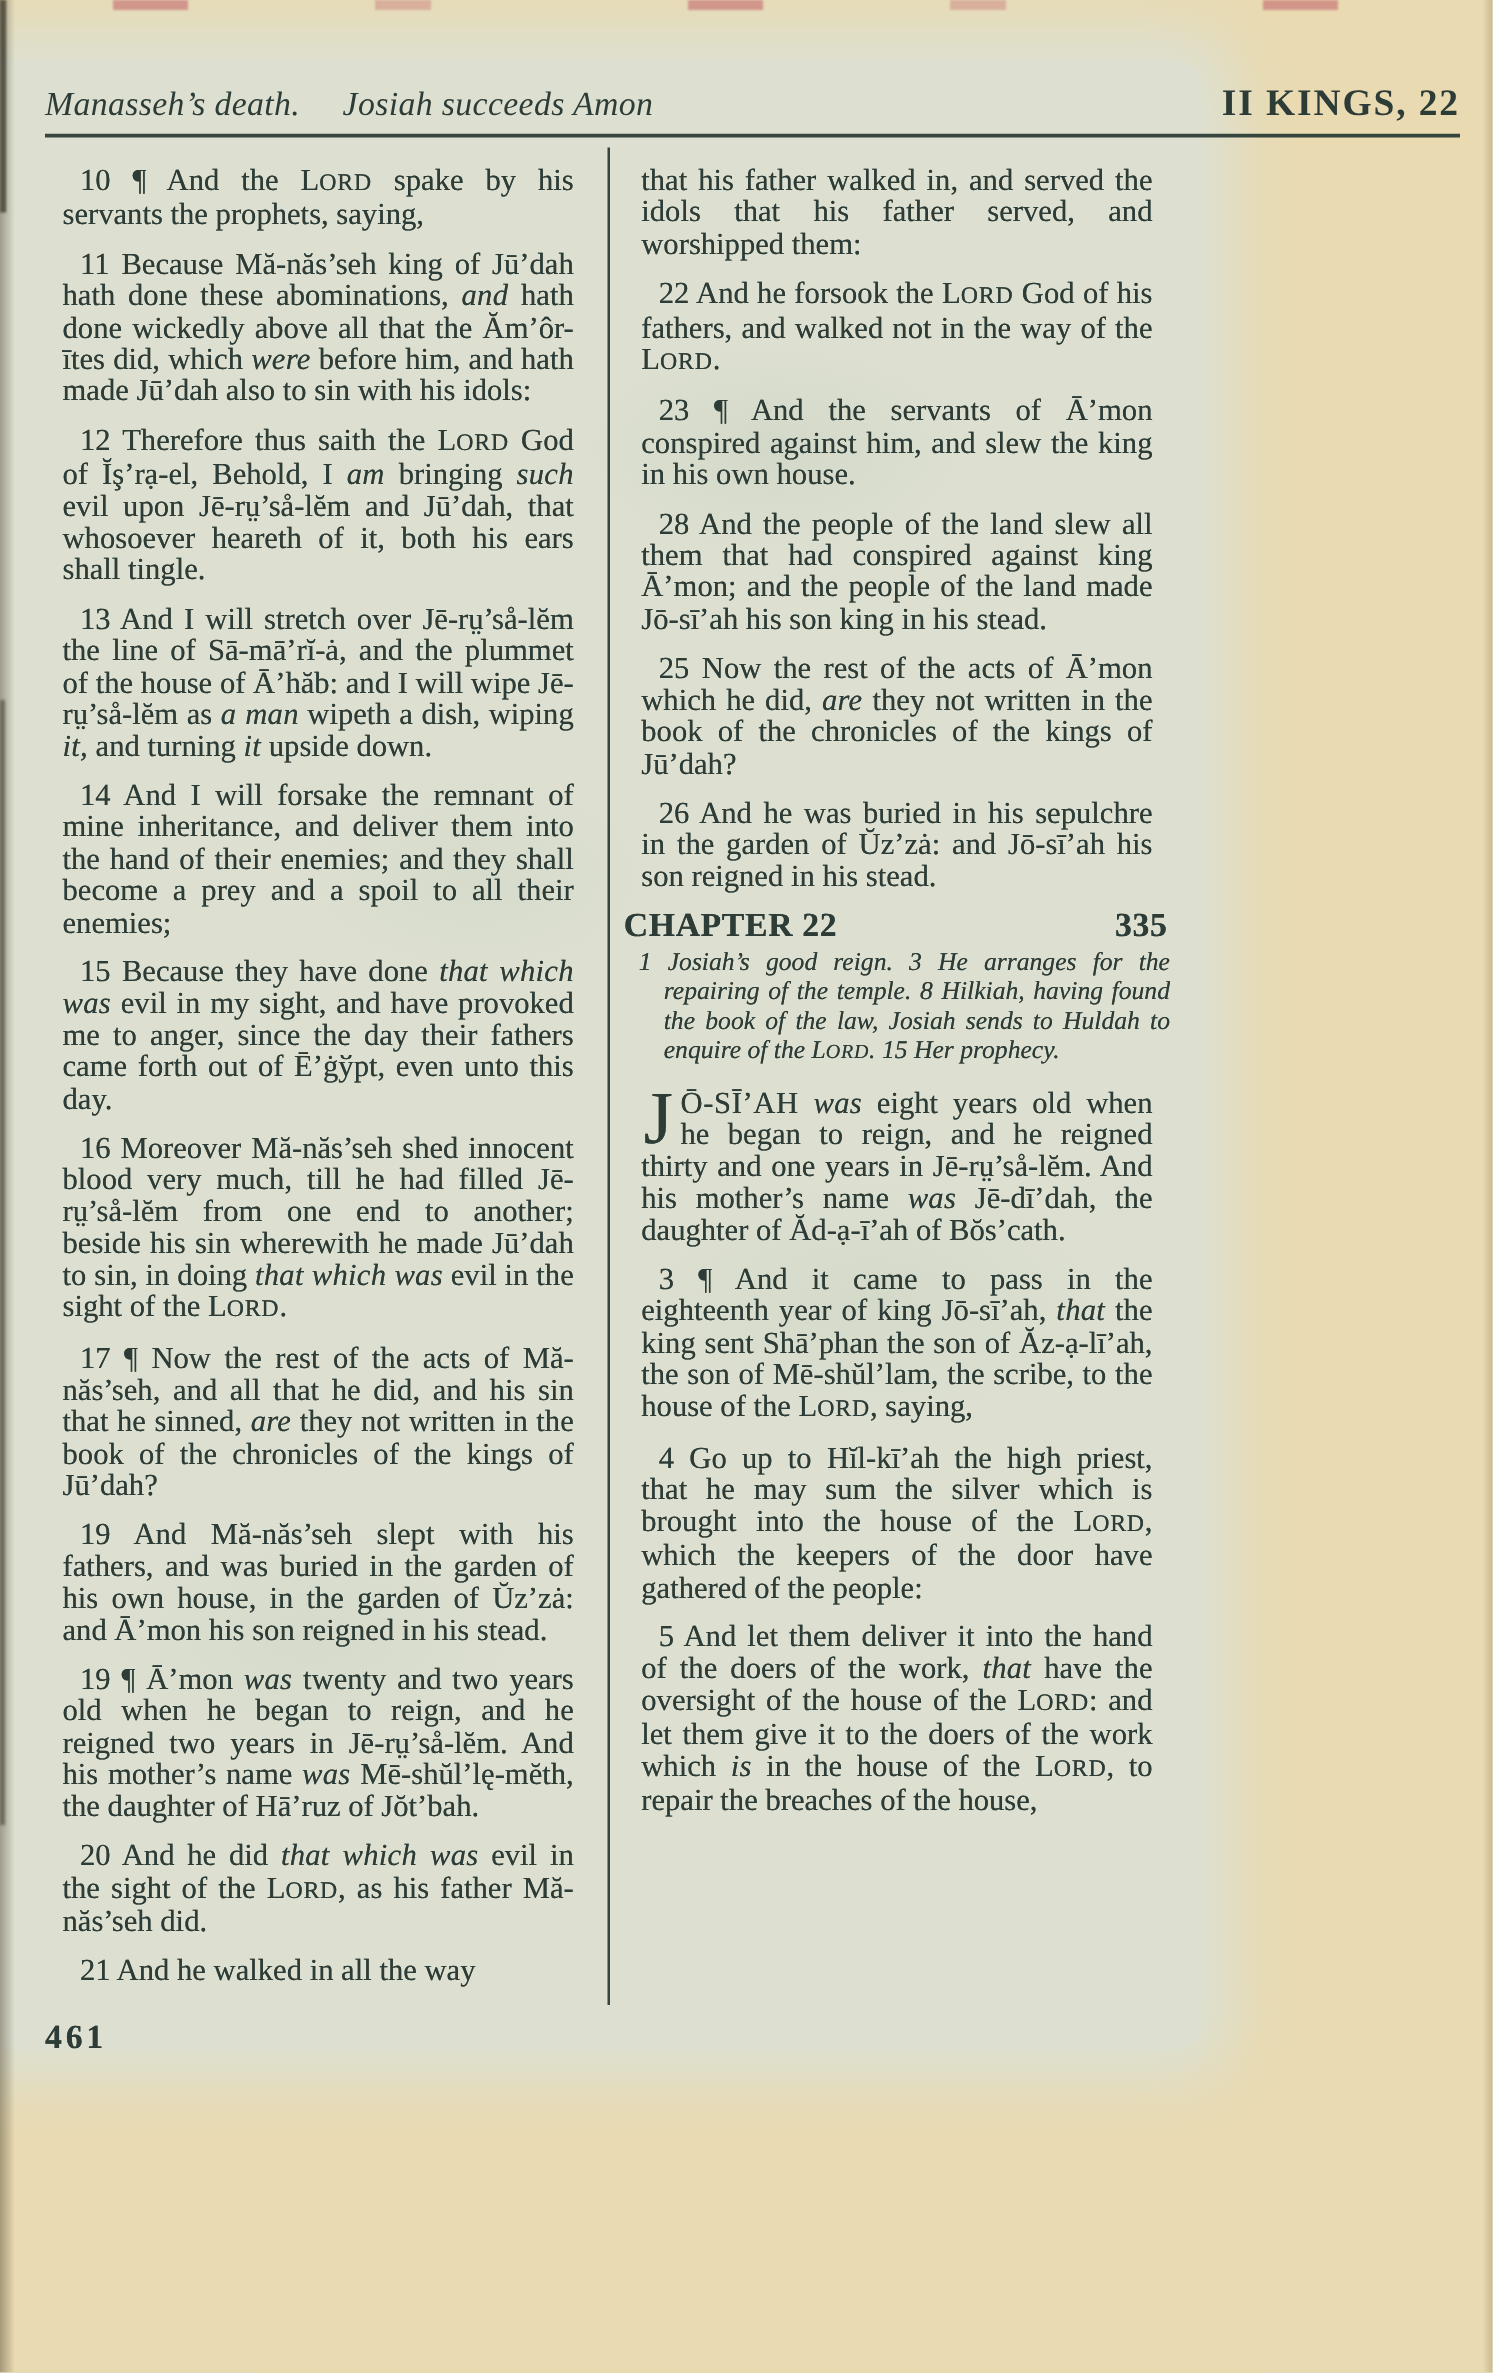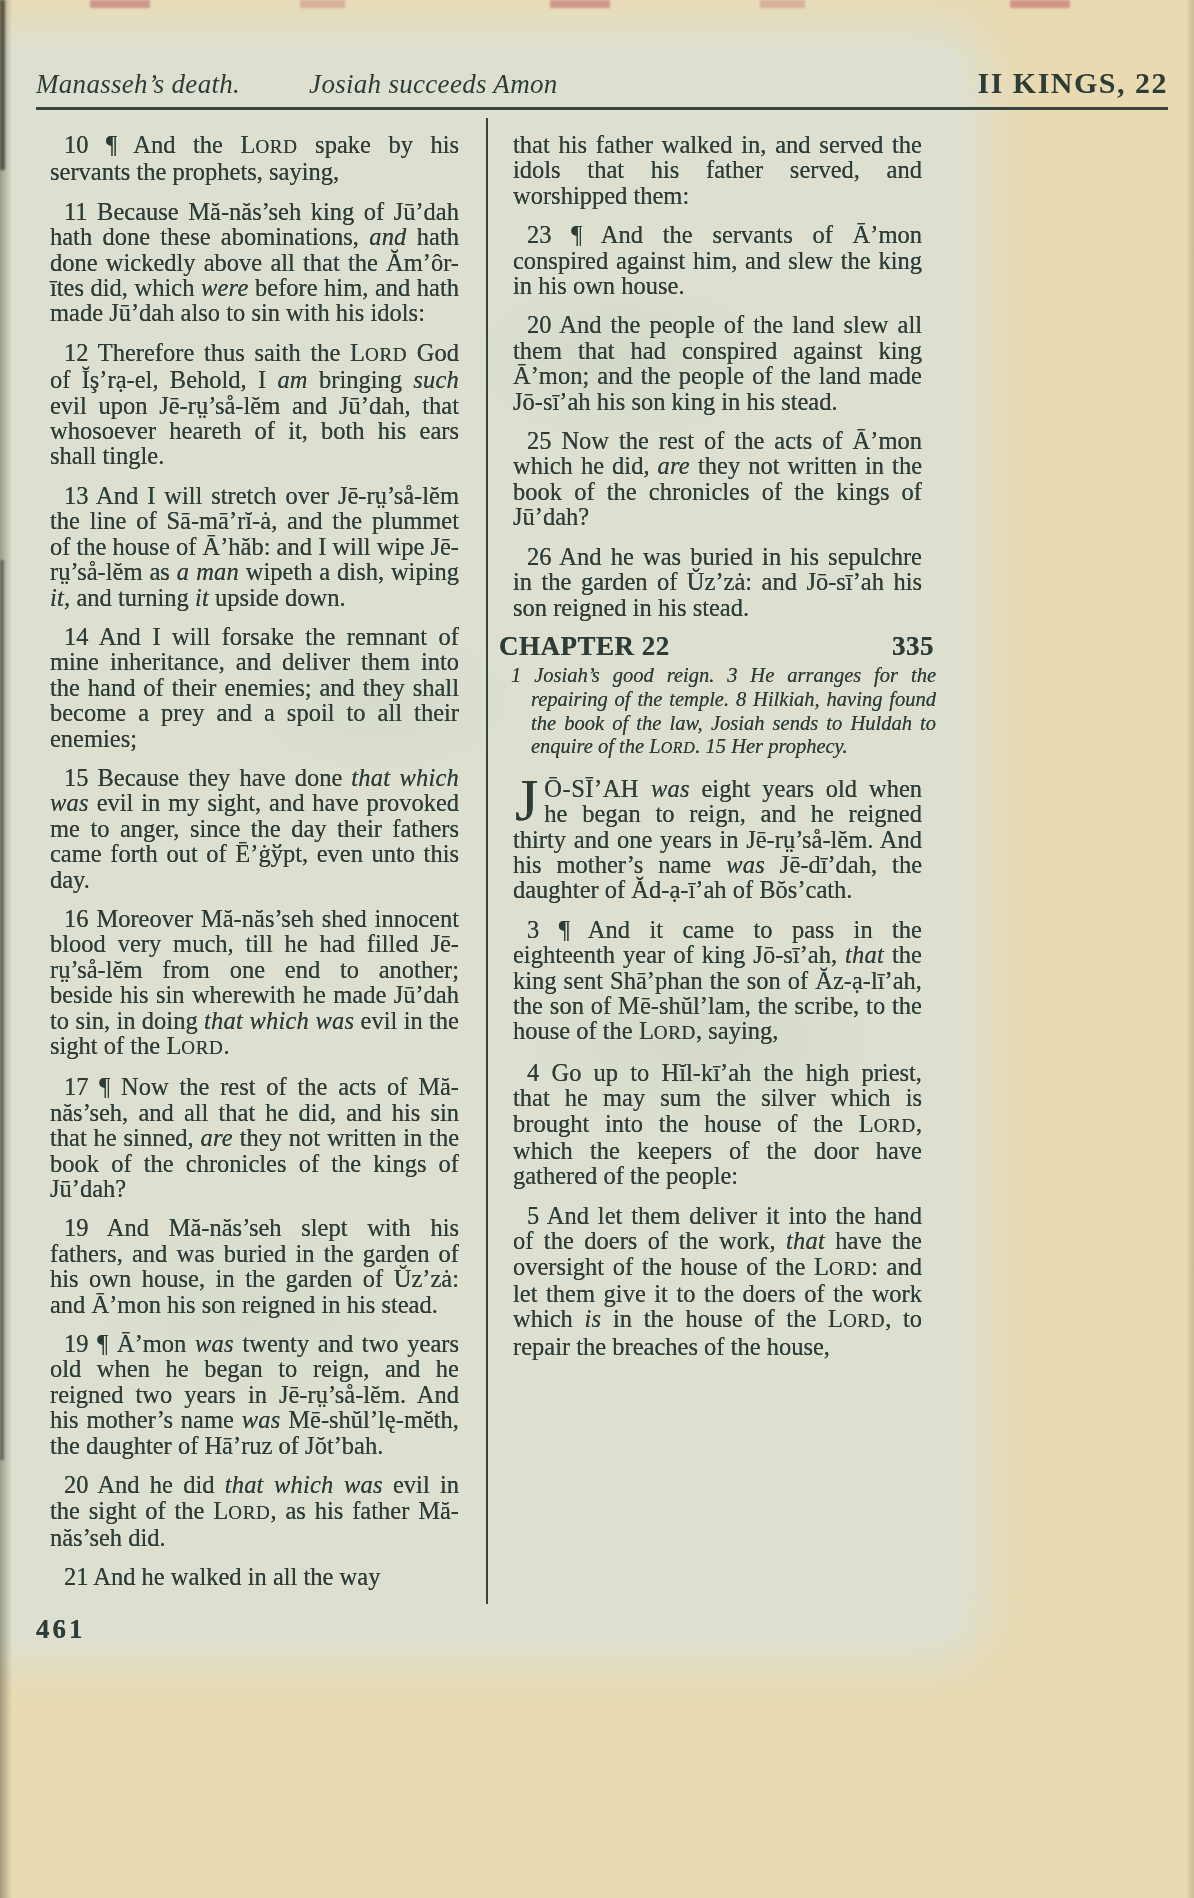--- a/index.html
+++ b/index.html
@@ -51,21 +51,21 @@
     position:absolute;left:0;top:560px;width:4px;height:900px;
     background:rgba(45,42,33,.5);filter:blur(1.2px);
   }
   .right-edge{
     position:absolute;right:0;top:0;width:8px;height:100%;
     background:linear-gradient(270deg, rgba(150,125,85,.35), rgba(150,125,85,0));
   }
 
   .content{position:absolute;left:36px;top:66px;width:1132px;}
   .header{display:flex;align-items:baseline;}
-  .h-left{display:flex;gap:69px;font-style:italic;font-size:27px;letter-spacing:.3px;justify-content:flex-end;}
+  .h-left{display:flex;gap:34px;font-style:italic;font-size:27px;letter-spacing:.3px;justify-content:flex-end;}
   .h-right{margin-left:auto;font-weight:bold;font-size:30px;letter-spacing:1.5px;}
   .rule{height:3px;background:var(--rule);margin-top:7px;}
 
   .cols{display:flex;margin-top:8px;width:900px;}
   .col{
     width:437px;text-align:justify;
     font-size:24.5px;line-height:25.4px;
     text-shadow:0 0 .5px rgba(45,60,55,.85);
     hyphens:auto;-webkit-hyphens:auto;
   }
@@ -123,22 +123,23 @@
         <p class="verse">16 Moreover Mă-năs’seh shed innocent blood very much, till he had filled Jē-rṳ’så-lĕm from one end to another; beside his sin wherewith he made Jū’dah to sin, in doing <i>that which was</i> evil in the sight of the <span class="sc">L<span class="scs">ORD</span></span>.</p>
         <p class="verse">17 ¶ Now the rest of the acts of Mă-năs’seh, and all that he did, and his sin that he sinned, <i>are</i> they not written in the book of the chronicles of the kings of Jū’dah?</p>
         <p class="verse">19 And Mă-năs’seh slept with his fathers, and was buried in the garden of his own house, in the garden of Ŭz’zȧ: and Ā’mon his son reigned in his stead.</p>
         <p class="verse">19 ¶ Ā’mon <i>was</i> twenty and two years old when he began to reign, and he reigned two years in Jē-rṳ’så-lĕm. And his mother’s name <i>was</i> Mē-shŭl’lę-mĕth, the daughter of Hā’ruz of Jŏt’bah.</p>
         <p class="verse">20 And he did <i>that which was</i> evil in the sight of the <span class="sc">L<span class="scs">ORD</span></span>, as his father Mă-năs’seh did.</p>
         <p class="verse">21 And he walked in all the way</p>
       </div>
     <div class="divider"></div>
     <div class="col" id="col-right">
         <p class="verse cont">that his father walked in, and served the idols that his father served, and worshipped them:</p>
+        <p class="verse">22 And he forsook the <span class="sc">L<span class="scs">ORD</span></span> God of his fathers, and walked not in the way of the <span class="sc">L<span class="scs">ORD</span></span>.</p>
         <p class="verse">23 ¶ And the servants of Ā’mon conspired against him, and slew the king in his own house.</p>
-        <p class="verse">20 And the people of the land slew all them that had conspired against king Ā’mon; and the people of the land made Jō-sī’ah his son king in his stead.</p>
+        <p class="verse">28 And the people of the land slew all them that had conspired against king Ā’mon; and the people of the land made Jō-sī’ah his son king in his stead.</p>
         <p class="verse">25 Now the rest of the acts of Ā’mon which he did, <i>are</i> they not written in the book of the chronicles of the kings of Jū’dah?</p>
         <p class="verse">26 And he was buried in his sepulchre in the garden of Ŭz’zȧ: and Jō-sī’ah his son reigned in his stead.</p>
         <div class="chapter"><span class="ch-title">CHAPTER 22</span><span class="ch-num">335</span></div>
         <p class="summary">1 Josiah’s good reign. 3 He arranges for the repairing of the temple. 8 Hilkiah, having found the book of the law, Josiah sends to Huldah to enquire of the <span class="sc">L<span class="scs">ORD</span></span>. 15 Her prophecy.</p>
         <p class="verse dropv"><span class="drop">J</span><span class="caps">Ō-SĪ’AH</span> <i>was</i> eight years old when he began to reign, and he reigned thirty and one years in Jē-rṳ’så-lĕm. And his mother’s name <i>was</i> Jē-dī’dah, the daughter of Ăd-ạ-ī’ah of Bŏs’cath.</p>
         <p class="verse">3 ¶ And it came to pass in the eighteenth year of king Jō-sī’ah, <i>that</i> the king sent Shā’phan the son of Ăz-ạ-lī’ah, the son of Mē-shŭl’lam, the scribe, to the house of the <span class="sc">L<span class="scs">ORD</span></span>, saying,</p>
         <p class="verse">4 Go up to Hĭl-kī’ah the high priest, that he may sum the silver which is brought into the house of the <span class="sc">L<span class="scs">ORD</span></span>, which the keepers of the door have gathered of the people:</p>
         <p class="verse">5 And let them deliver it into the hand of the doers of the work, <i>that</i> have the oversight of the house of the <span class="sc">L<span class="scs">ORD</span></span>: and let them give it to the doers of the work which <i>is</i> in the house of the <span class="sc">L<span class="scs">ORD</span></span>, to repair the breaches of the house,</p>
       </div>
   </div>

